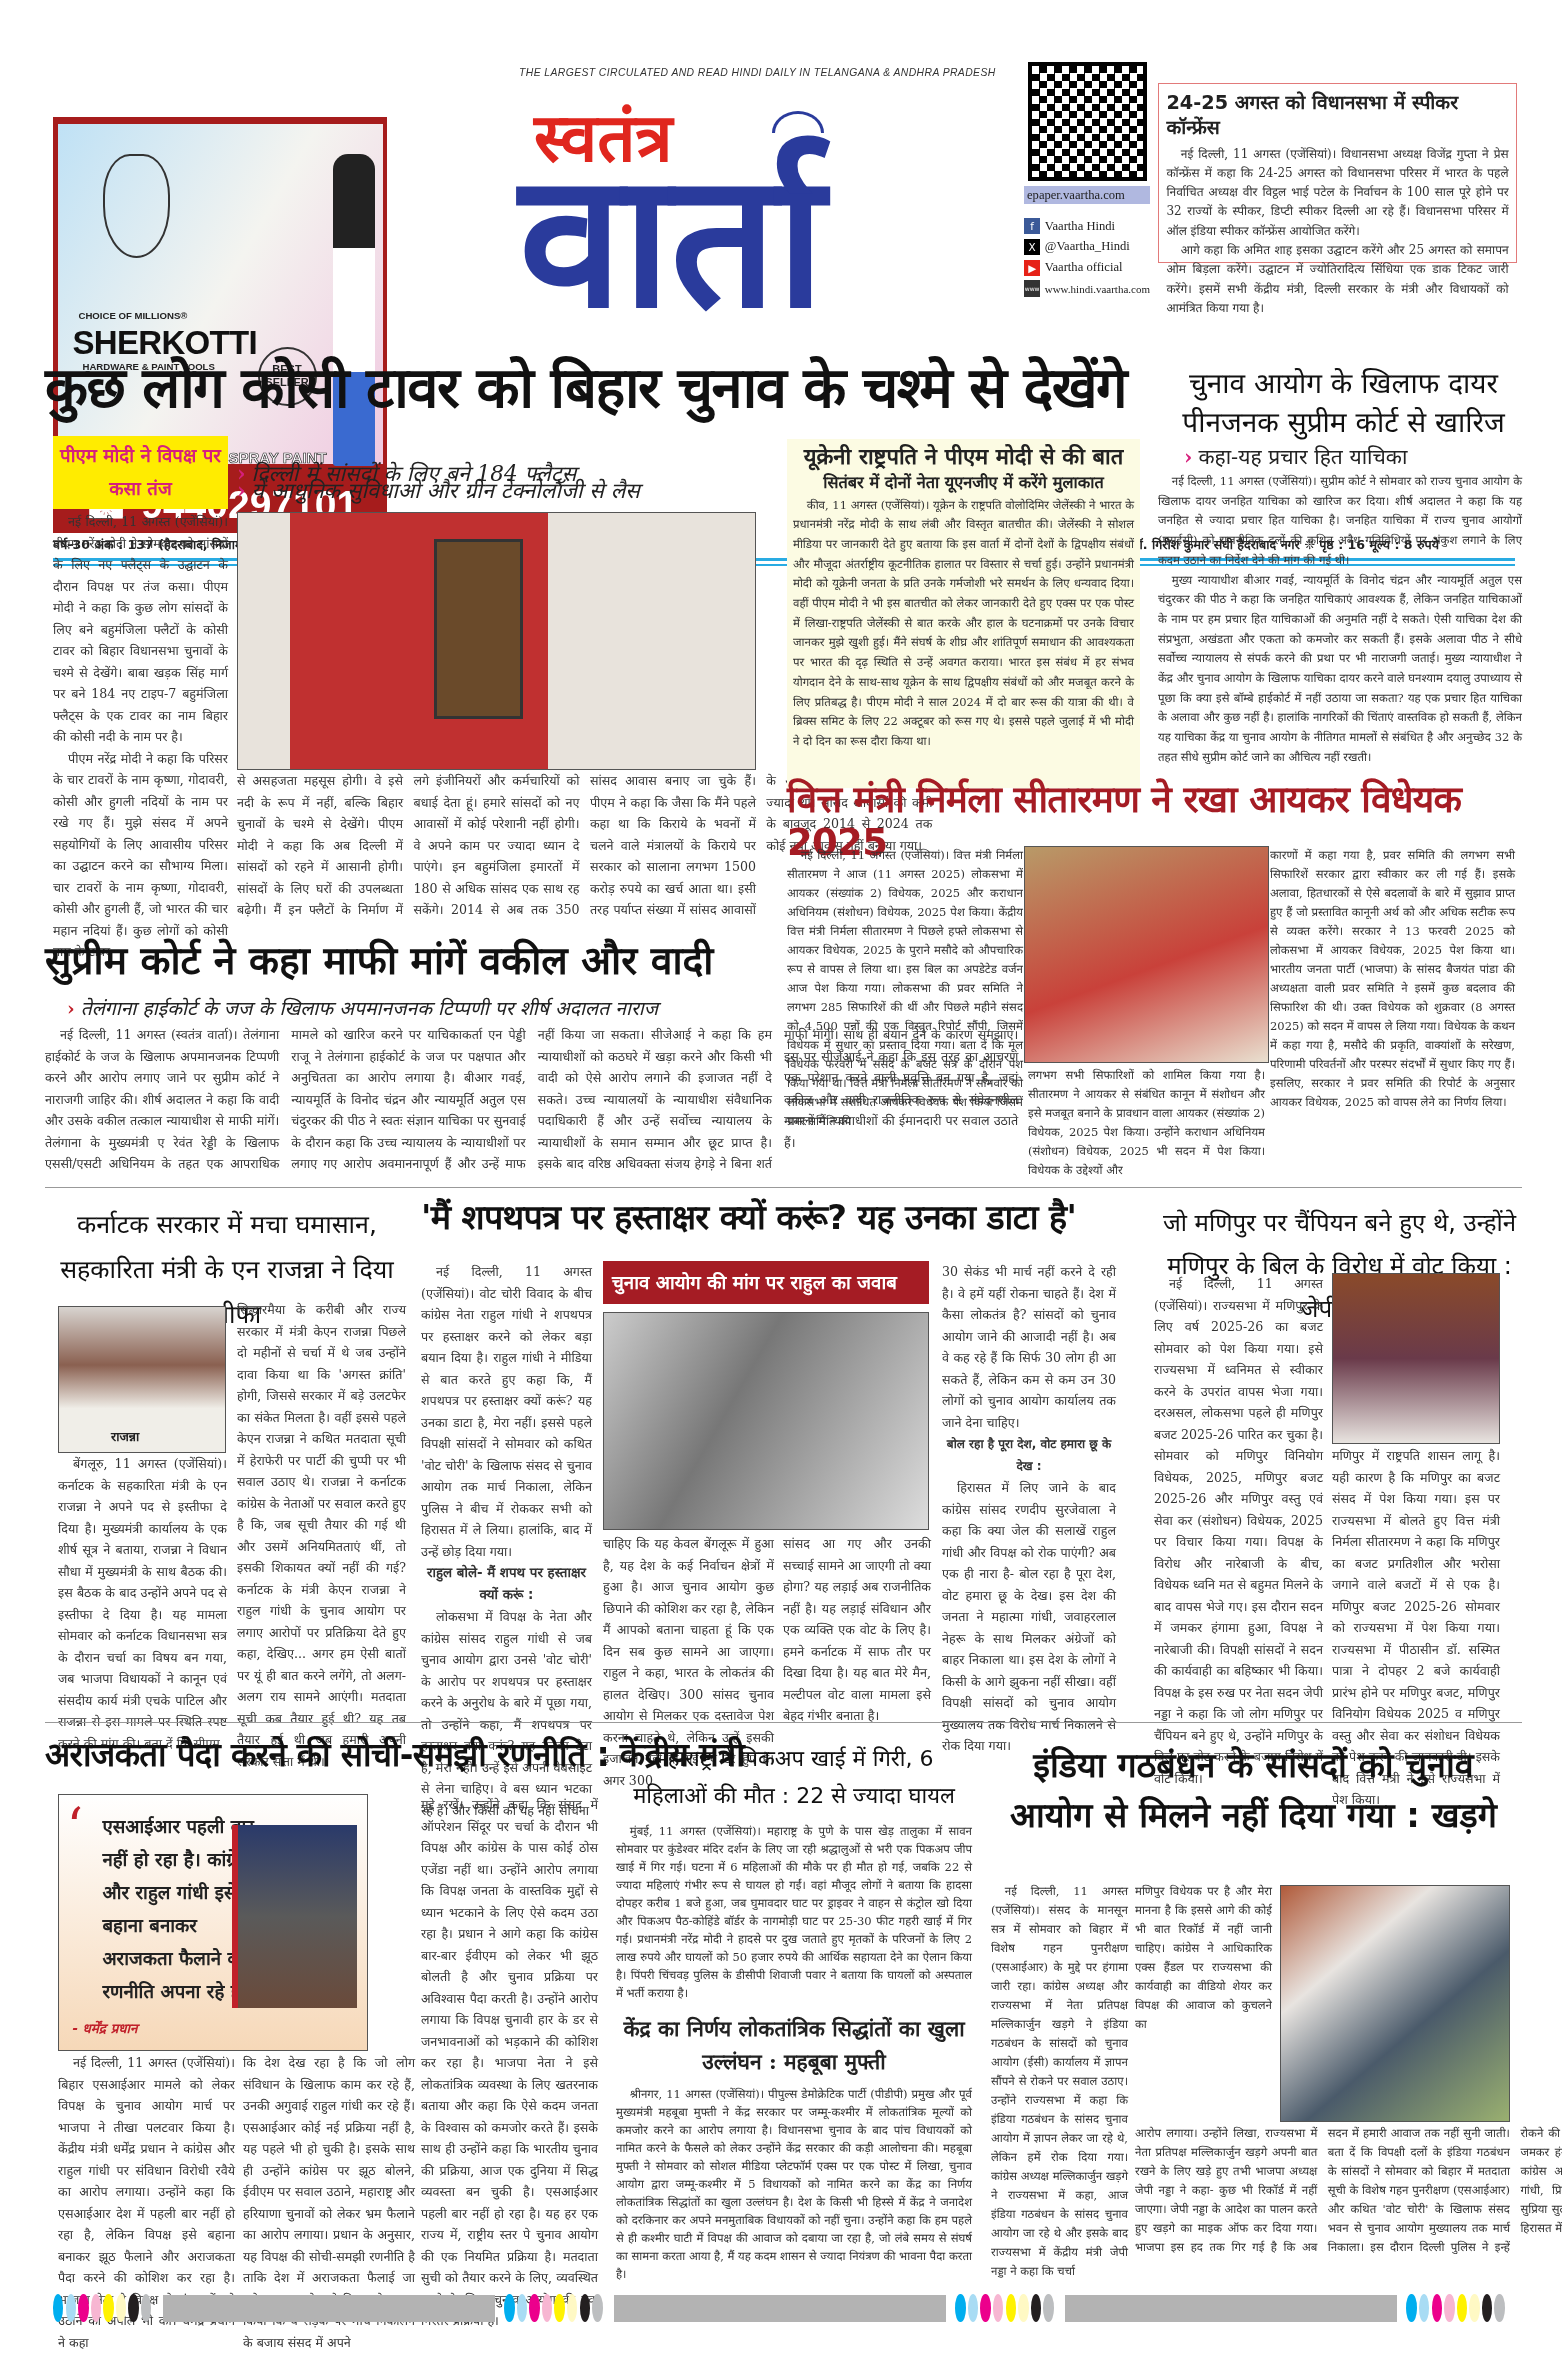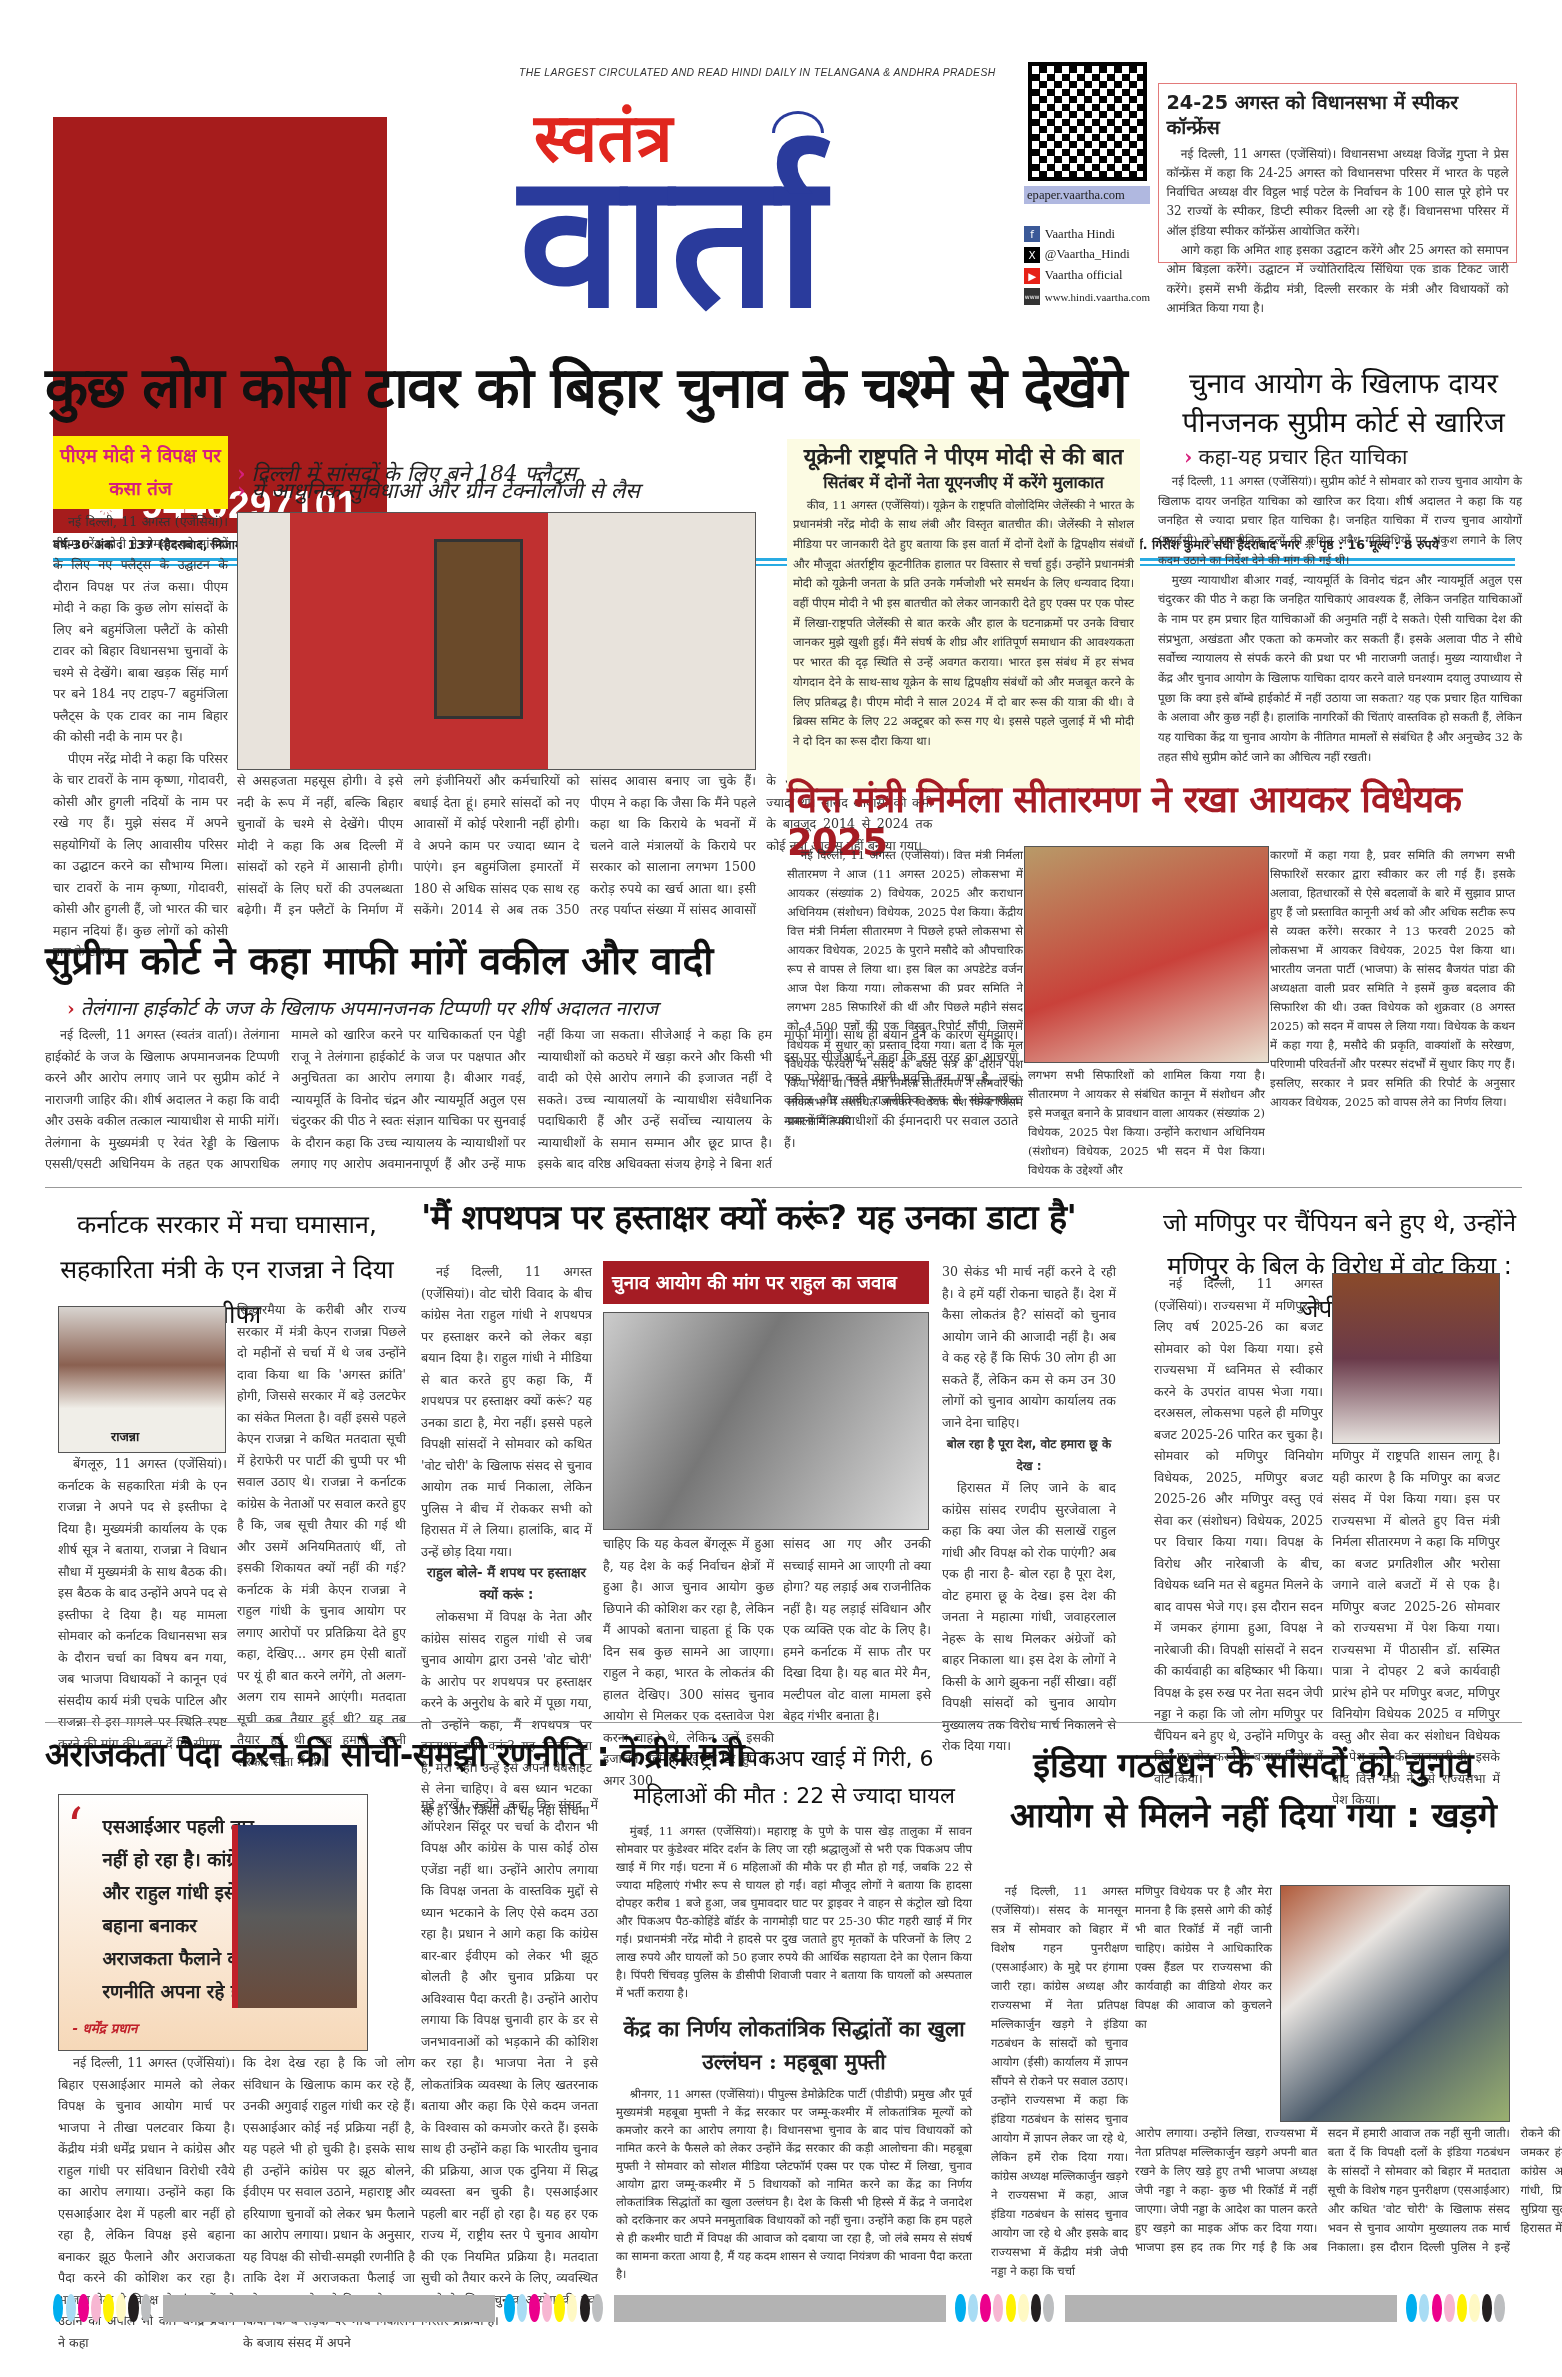--- a/index.html
+++ b/index.html
@@ -25,21 +25,21 @@
 #ad-best{position:absolute;left:200px;top:223px;width:59px;height:59px;border-radius:50%;border:2.2px solid #333;text-align:center;font-family:"Liberation Sans",sans-serif;font-size:11px;font-weight:bold;padding-top:13.4px;line-height:13.4px}
 
 #tagline{left:519px;top:67px;font-family:Liberation Sans, sans-serif;font-style:italic;font-size:10.4px;color:#333;letter-spacing:0.4px}
 #logo-top{left:534px;top:89px;font-family:"DejaVu Sans",sans-serif;font-weight:bold;font-size:67px;color:#e0261e}
 #logo-main{left:519px;top:148px;font-family:"DejaVu Sans",sans-serif;font-weight:bold;font-size:186px;color:#2a3b9c;line-height:1}
 #bird{left:772px;top:111px;width:52px;height:22px;border:3px solid #2a3b9c;border-radius:50% 50% 50% 50%/100% 100% 0 0;border-bottom:none}
 #qr{left:1028px;top:62px;width:119px;height:119px;background:repeating-conic-gradient(#000 0 25%,#fff 0 50%) 0 0/15px 15px;border:4.5px solid #000}
 #socials{left:1024px;top:186px;width:126px}
 .soc{display:flex;align-items:center;gap:4.5px;font-family:"Liberation Serif",serif;font-size:12.6px;margin-bottom:4.5px}
 .soc .ic{width:16.3px;height:16.3px;display:inline-flex;align-items:center;justify-content:center;font-size:10.4px;color:#fff;font-family:"DejaVu Sans",sans-serif}
-#epaper{background:#b0b8e0;font-family:"Liberation Serif",serif;font-size:12.6px;padding:1.5px 3px;margin-bottom:22px}
+#epaper{background:#b0b8e0;font-family:"Liberation Serif",serif;font-size:12.6px;padding:1.5px 3px;margin-bottom:14px}
 #speaker-box{left:1158px;top:83px;width:359px;height:180px;border:1.1px solid #e27a7a;padding:6px 7.4px}
 #speaker-box h2{font-family:"DejaVu Sans",sans-serif;font-size:19.3px;font-weight:bold;line-height:25px;margin-bottom:4.5px}
 #speaker-box .txt{font-size:12px;line-height:19.3px}
 #dateline{left:53px;top:536px;font-family:"DejaVu Sans",sans-serif;font-size:12.6px;font-weight:bold;color:#222}
 #editor{left:1054px;top:536px;font-family:"DejaVu Sans",sans-serif;font-size:12.6px;font-weight:bold;color:#222}
 
 #h1{left:45px;top:364px;font-size:56px;letter-spacing:-1.5px}
 #pm-box{left:53px;top:436px;width:175px;height:73px;background:#ffec00;color:#d6207c;text-align:center;font-family:"DejaVu Sans",sans-serif;font-weight:bold;font-size:18.6px;line-height:33px;padding-top:3px}
 .bullet{font-family:"DejaVu Serif",serif;font-style:italic;font-size:21.5px;color:#222}
 .bullet b{color:#d6207c;font-style:normal;margin-right:6px}
@@ -115,20 +115,30 @@
 .tight{font-size:11.5px;line-height:19px}
 
 #reg{left:53px;top:2293px;width:1454px;height:30px;display:flex;align-items:center;gap:0}
 .dot{width:10.4px;height:28px;border-radius:50%;margin-right:2.2px}
 .bar{height:27px;background:#b3b3b3;margin:0 9px;flex:1}
 </style>
 </head>
 <body>
 
 <div id="ad" class="abs">
+  <div id="ad-inner">
+    <div id="ad-lion"></div>
+    <div id="ad-choice">CHOICE OF MILLIONS®</div>
+    <div id="ad-brand">SHERKOTTI</div>
+    <div id="ad-tools">HARDWARE &amp; PAINT TOOLS</div>
+    <div id="ad-best">BEST SELLER</div>
+    <div id="ad-can"></div>
+    <div id="ad-web">www.charminarbrush.com</div>
+    <div id="ad-spray">SPRAY PAINT</div>
+  </div>
   <div id="ad-phone">☎ 9440297101</div>
 </div>
 
 <div id="tagline" class="abs">THE LARGEST CIRCULATED AND READ HINDI DAILY IN TELANGANA &amp; ANDHRA PRADESH</div>
 <div id="logo-top" class="abs">स्वतंत्र</div>
 <div id="bird" class="abs"></div>
 <div id="logo-main" class="abs">वार्ता</div>
 <div id="qr" class="abs"></div>
 <div id="socials" class="abs">
   <div id="epaper">epaper.vaartha.com</div>

